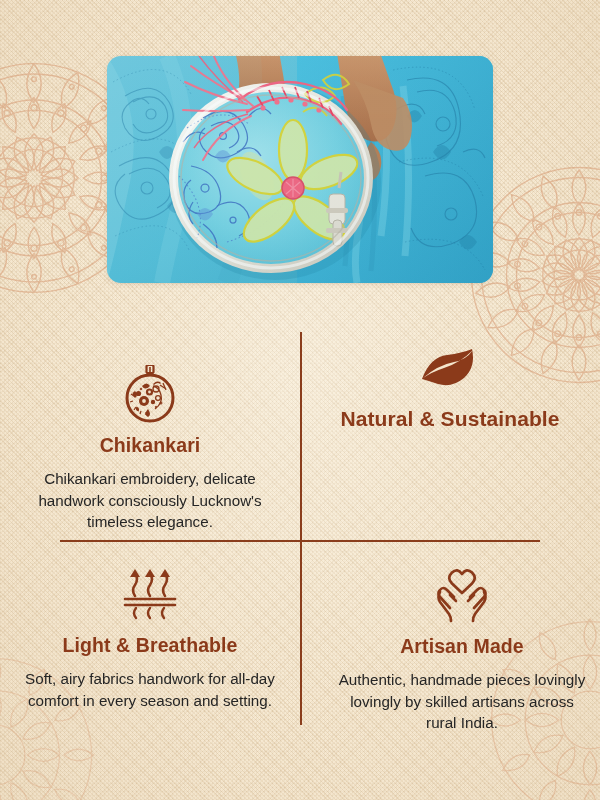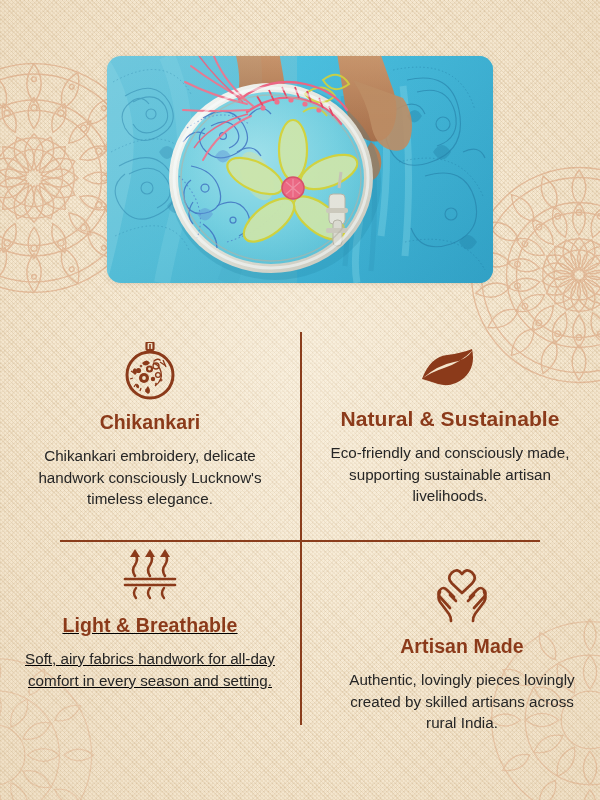--- a/index.html
+++ b/index.html
@@ -53,23 +53,23 @@
   }
   .divider-h {
     position:absolute; left:60px; top:222px; width:480px; height:1.6px;
     background:#8a3d1c;
   }
   .cell {
     position:absolute; width:300px; height:215px;
     display:flex; flex-direction:column; align-items:center;
     padding:0 16px;
   }
-  .cell.c0 { left:0;     top:16px;   }
+  .cell.c0 { left:0;     top:0;justify-content:flex-end;   }
   .cell.c1 { left:300px; top:0;   }
-  .cell.c2 { left:0;     top:213px;text-decoration:underline; }
+  .cell.c2 { left:0;     top:233px; }
   .cell.c3 { left:312px; top:223px;margin-top:15px; }
 
   .f-icon { height:62px; display:flex; align-items:center; justify-content:center; margin-top:6px; }
   .cell.c1 .f-icon { margin-top:18px; }
   .cell.c2 .f-icon { margin-top:12px; }
   .cell.c3 .f-icon { margin-top:8px; }
 
   .f-title {
     color:#8b3a1a; font-weight:bold; font-size:19.5px;
     letter-spacing:.1px; margin-top:9px; text-align:center; white-space:nowrap;
@@ -435,21 +435,20 @@
   </div>
 
   <div class="cell c1">
     <div class="f-icon">
       <svg width="60" height="44" viewBox="0 0 60 44">
         <path d="M2 34 Q10 12 27 10 Q42 8 52 4 Q56 22 44 33 Q32 43 18 39 Q9 36 2 34Z" fill="#8b3a1a"></path>
         <path d="M3 33 Q18 20 34 17 Q46 15 53 5 Q40 18 24 23 Q12 27 3 33Z" fill="#f4e5cc"></path>
       </svg>
     </div>
     <div class="f-title">Natural &amp; Sustainable</div>
-    <div class="f-desc">Eco-friendly and consciously made, supporting sustainable artisan livelihoods.</div>
   </div>
 
   <div class="cell c2">
     <div class="f-icon">
       <svg width="58" height="56" viewBox="0 0 58 56">
         <g stroke="#8b3a1a" stroke-width="2.6" fill="none" stroke-linecap="round">
           <path d="M14 30 q-4-6 0-11 q4-6 0-12"></path>
           <path d="M29 30 q-4-6 0-11 q4-6 0-12"></path>
           <path d="M44 30 q-4-6 0-11 q4-6 0-12"></path>
         </g>
@@ -481,17 +480,17 @@
           <path d="M22 30 q-4-4 -7-7 q-4-4 -7 0 q-3 3 0 7 l10 11"></path>
           <path d="M8 25 q-3 5 0 10 l9 12 q2 3 2 7"></path>
           <path d="M38 30 q4-4 7-7 q4-4 7 0 q3 3 0 7 l-10 11"></path>
           <path d="M52 25 q3 5 0 10 l-9 12 q-2 3 -2 7"></path>
           <path d="M24 34 q-3-3 -6-6"></path>
           <path d="M36 34 q3-3 6-6"></path>
         </g>
       </svg>
     </div>
     <div class="f-title">Artisan Made</div>
-    <div class="f-desc">Authentic, lovingly pieces lovingly created by skilled artisans across rural India.</div>
+    <div class="f-desc">Authentic, handmade pieces lovingly lovingly by skilled artisans across rural India.</div>
   </div>
 </div>
 
 <div id="vignette"></div>
 
 </body></html>

